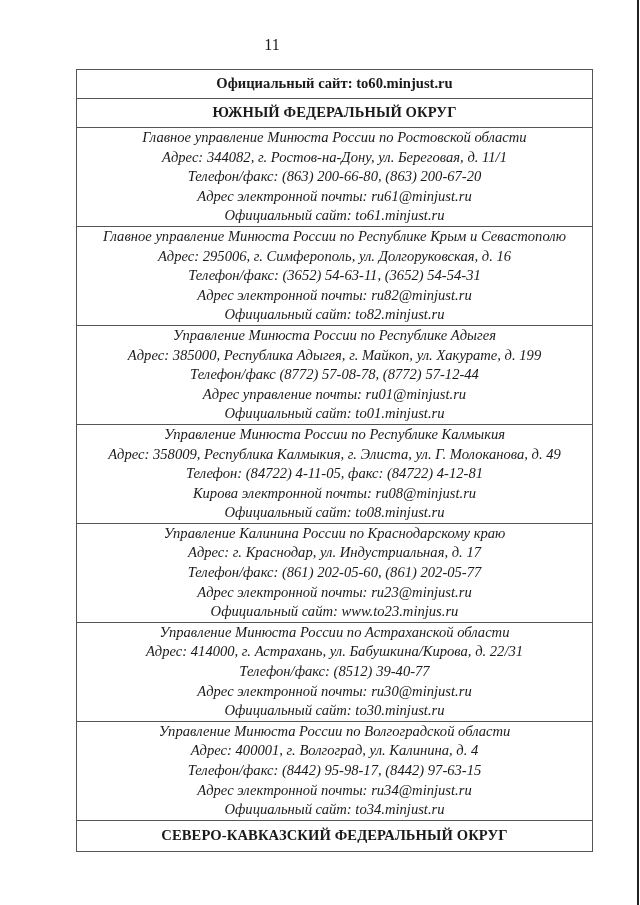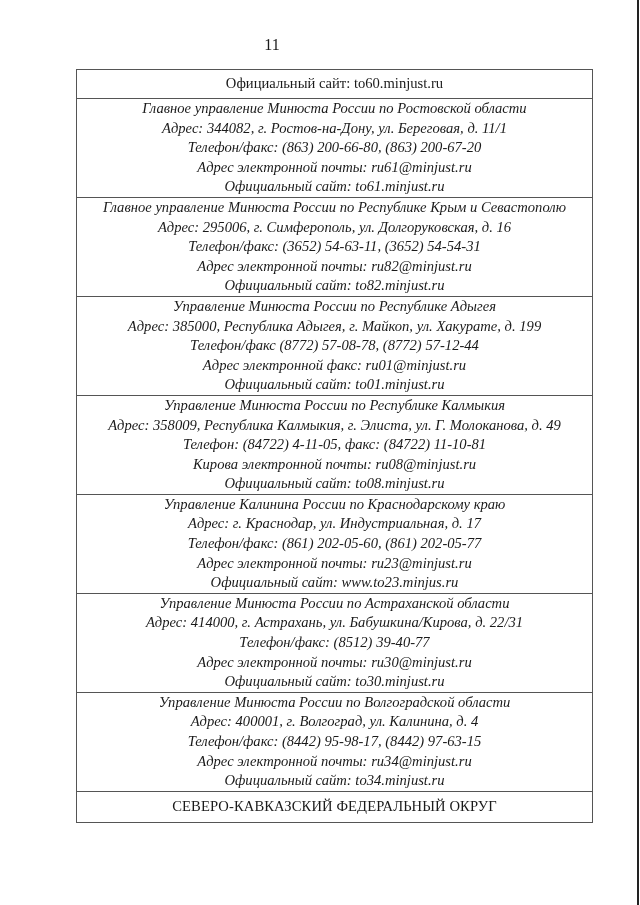--- a/index.html
+++ b/index.html
@@ -15,35 +15,38 @@
     position: absolute; left: 637px; top: 0; width: 2px; height: 905px; background: #222;
   }
   table.offices {
     position: absolute; left: 76px; top: 69px; width: 517px;
     border-collapse: collapse;
   }
   table.offices td {
     border: 1px solid #555; text-align: center; padding: 0; vertical-align: middle;
     font-size: 14.6px; line-height: 19.6px;
   }
-  tr.single td { height: 28px; }
+  tr.single td { height: 28px; font-weight: bold; }
   tr.office td { height: 97px; }
   tr.region td { letter-spacing: 0.1px; }
   .line { display: block; white-space: nowrap; font-style: italic; }
 </style>
 </head>
 <body>
 
 <div class="page-number">11</div>
 <div class="scan-edge"></div>
 
 <table class="offices">
   <tbody>
     <tr class="single">
       <td>Официальный сайт: to60.minjust.ru</td>
+    </tr>
+    <tr class="single region">
+      <td>ЮЖНЫЙ ФЕДЕРАЛЬНЫЙ ОКРУГ</td>
     </tr>
 
     <tr class="office">
         <td>
       <span class="line">Главное управление Минюста России по Ростовской области</span>
       <span class="line">Адрес: 344082, г. Ростов-на-Дону, ул. Береговая, д. 11/1</span>
       <span class="line">Телефон/факс: (863) 200-66-80, (863) 200-67-20</span>
       <span class="line">Адрес электронной почты: ru61@minjust.ru</span>
       <span class="line">Официальный сайт: to61.minjust.ru</span>
     </td>
@@ -57,30 +60,30 @@
       <span class="line">Адрес электронной почты: ru82@minjust.ru</span>
       <span class="line">Официальный сайт: to82.minjust.ru</span>
     </td>
       </tr>
 
     <tr class="office">
         <td>
       <span class="line">Управление Минюста России по Республике Адыгея</span>
       <span class="line">Адрес: 385000, Республика Адыгея, г. Майкоп, ул. Хакурате, д. 199</span>
       <span class="line">Телефон/факс (8772) 57-08-78, (8772) 57-12-44</span>
-      <span class="line">Адрес электронной факс: ru01@minjust.ru</span>
+      <span class="line">Адрес управление почты: ru01@minjust.ru</span>
       <span class="line">Официальный сайт: to01.minjust.ru</span>
     </td>
       </tr>
 
     <tr class="office">
         <td>
       <span class="line">Управление Минюста России по Республике Калмыкия</span>
       <span class="line">Адрес: 358009, Республика Калмыкия, г. Элиста, ул. Г. Молоканова, д. 49</span>
-      <span class="line">Телефон: (84722) 4-11-05, факс: (84722) 11-10-81</span>
+      <span class="line">Телефон: (84722) 4-11-05, факс: (84722) 4-12-81</span>
       <span class="line">Кирова электронной почты: ru08@minjust.ru</span>
       <span class="line">Официальный сайт: to08.minjust.ru</span>
     </td>
       </tr>
 
     <tr class="office">
         <td>
       <span class="line">Управление Калинина России по Краснодарскому краю</span>
       <span class="line">Адрес: г. Краснодар, ул. Индустриальная, д. 17</span>
       <span class="line">Телефон/факс: (861) 202-05-60, (861) 202-05-77</span>

